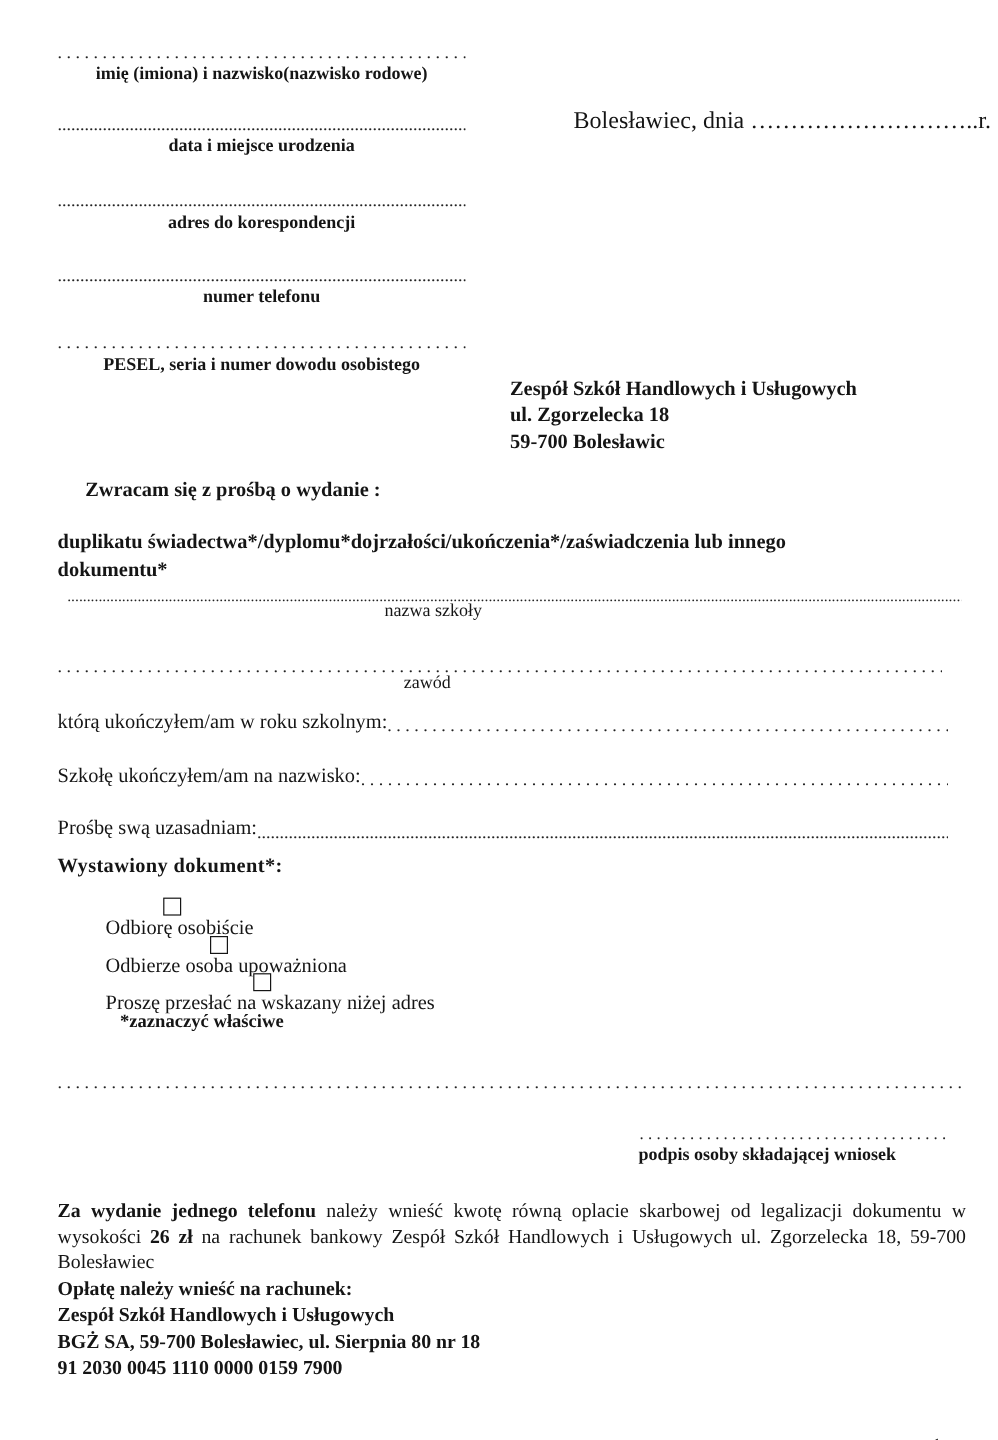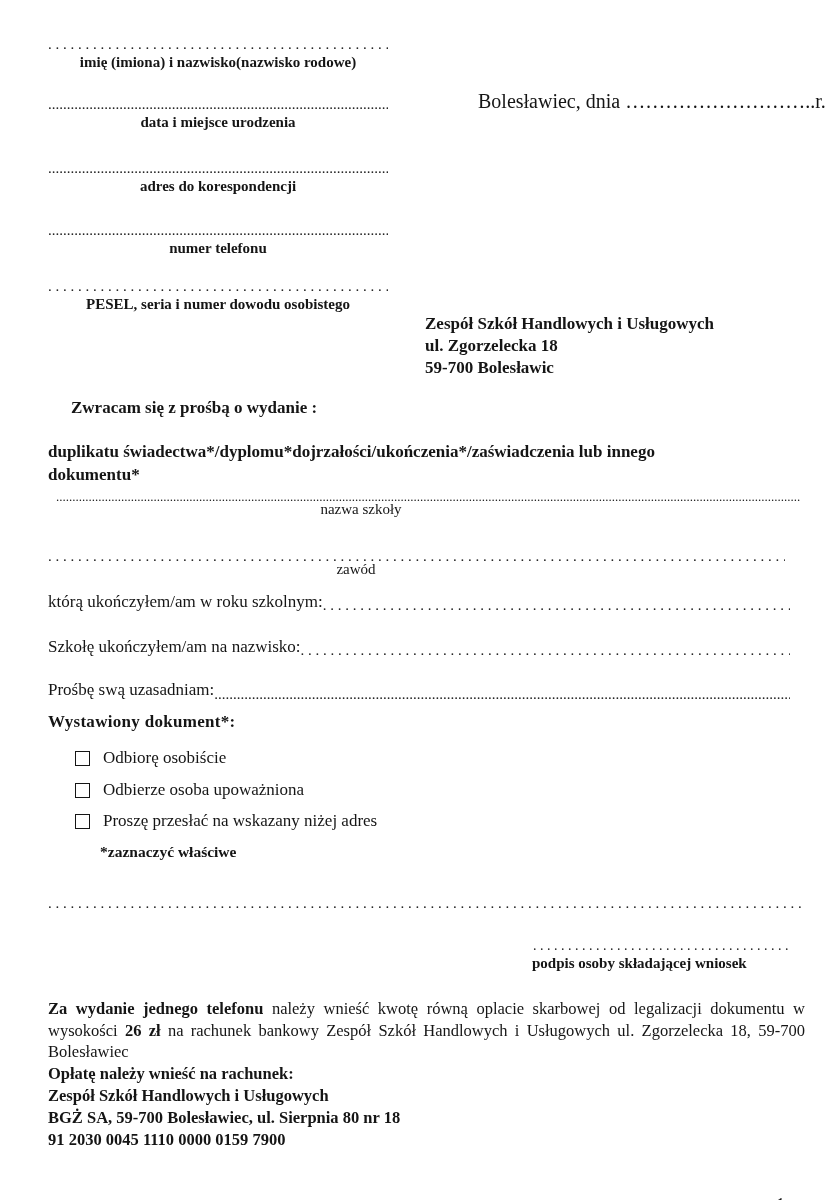--- a/index.html
+++ b/index.html
@@ -21,21 +21,21 @@
     font-weight:bold;font-size:15px;line-height:18px;margin-top:1px;
   }
   .date-line{font-size:20px;white-space:nowrap;}
   .recipient{font-weight:bold;font-size:17px;line-height:22px;}
   .h-bold{font-weight:bold;font-size:17px;}
   .subject{font-weight:bold;font-size:17px;line-height:23px;width:700px;}
   .small-lbl{font-size:15px;}
   .qrow{display:flex;width:742px;font-size:17px;white-space:nowrap;}
   .qrow .fill{flex:1;overflow:hidden;font-size:15px;line-height:19px;color:#222;}
   .section-title{font-weight:bold;font-size:17px;letter-spacing:.3px;}
-  .chk-row{display:flex;align-items:center;font-size:17px;}
+  .chk-row{display:flex;align-items:center;font-size:17px;flex-direction:column;}
   .chk-box{
     display:inline-block;width:13px;height:13px;
     border:1.6px solid #151515;background:#fff;flex:0 0 auto;
   }
   .chk-row .chk-lbl{margin-left:13px;}
   .note{font-weight:bold;font-size:15.5px;}
   .sig-lbl{font-weight:bold;font-size:15px;line-height:18px;}
   .fee-para{width:757px;font-size:16.5px;line-height:21.5px;text-align:justify;}
   .fee-line{width:757px;font-size:16.5px;line-height:21.5px;font-weight:bold;}
   .bold{font-weight:bold;}

